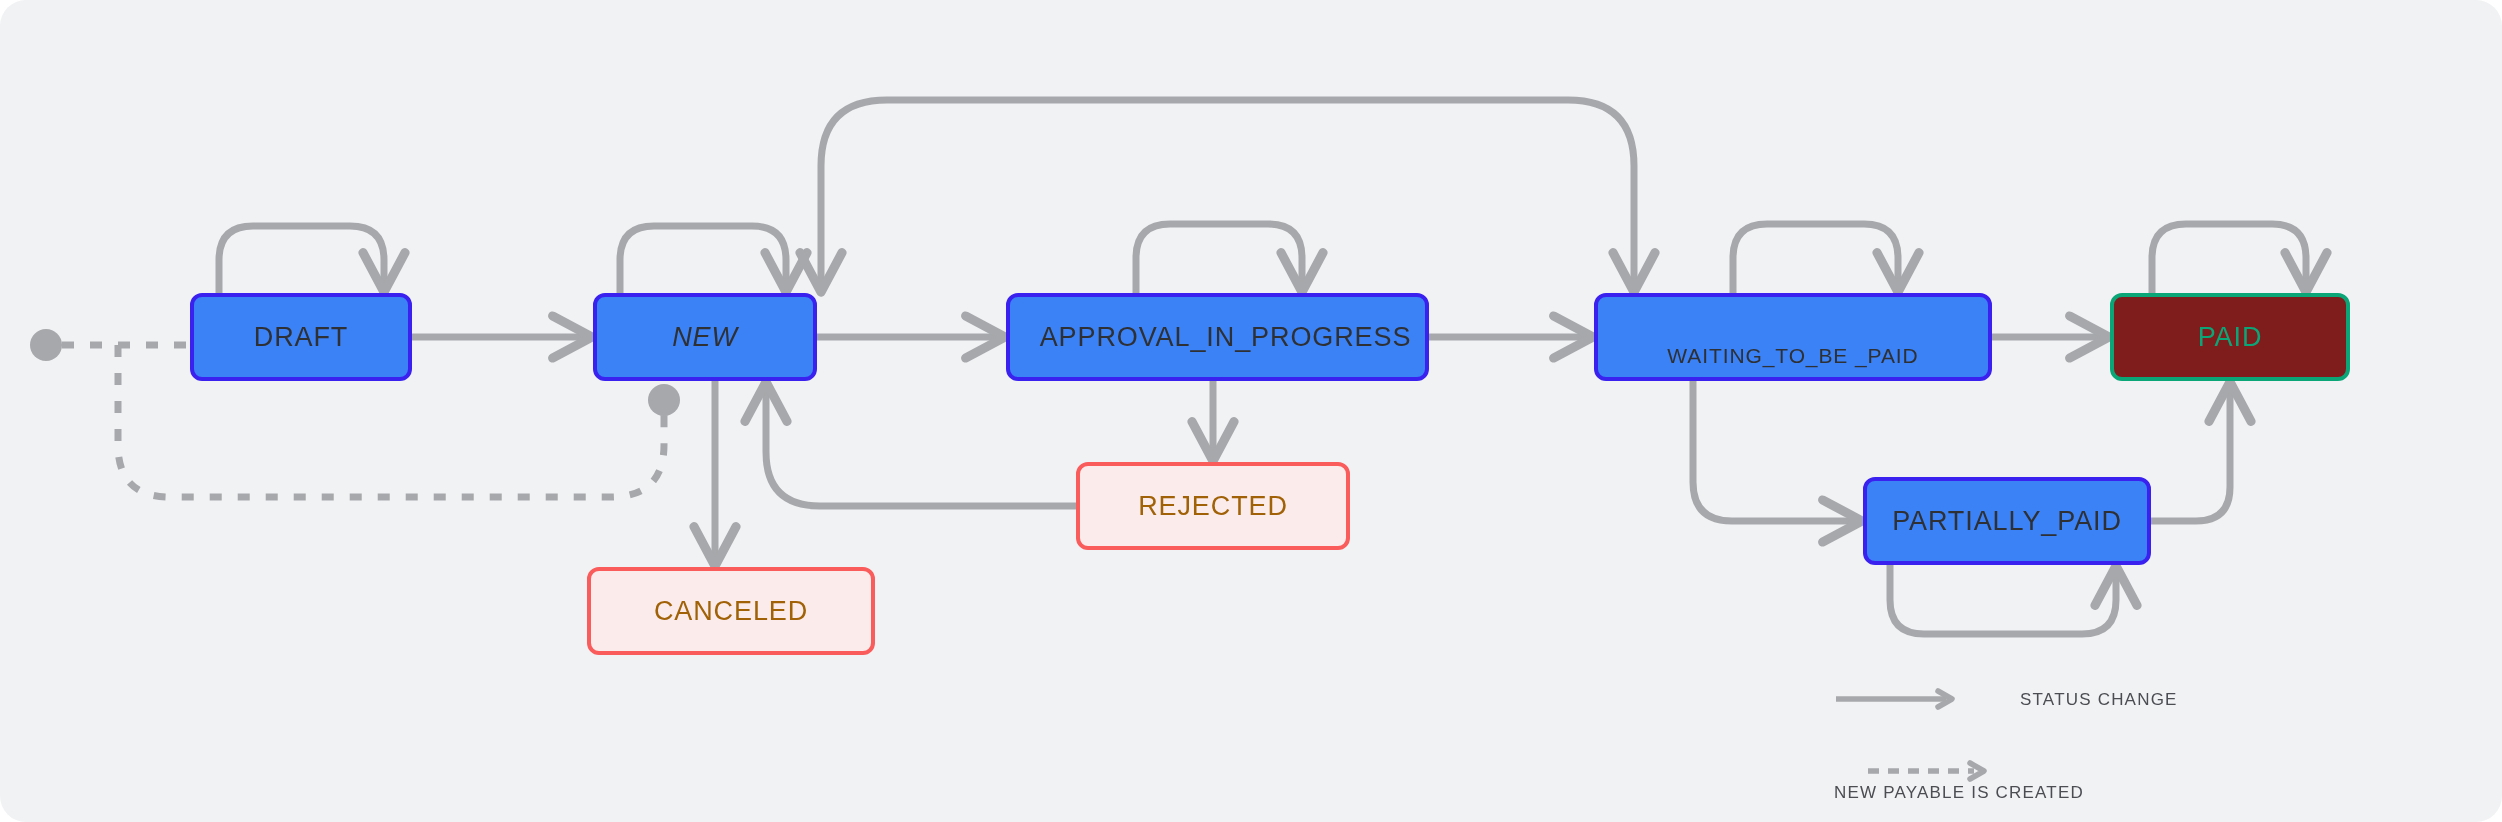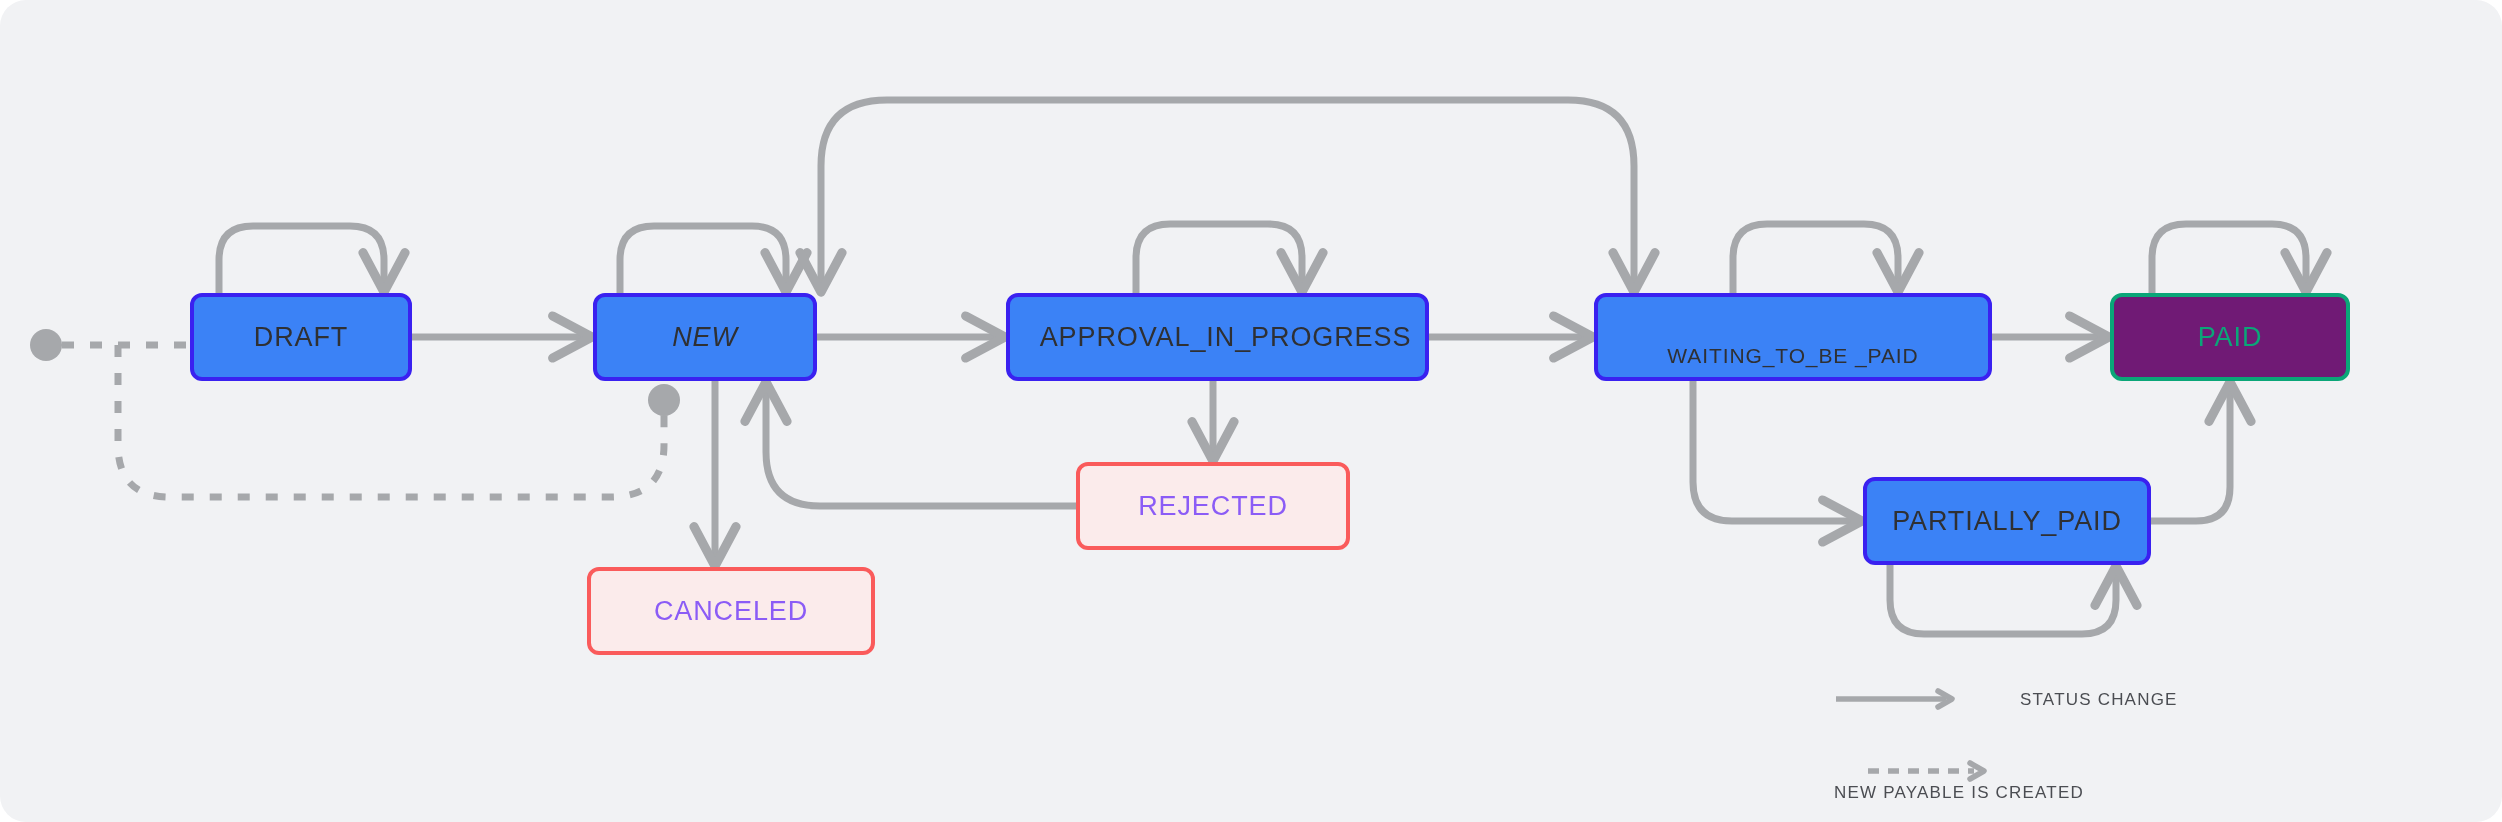--- a/index.html
+++ b/index.html
@@ -44,24 +44,24 @@
   }
   .node.state-blue {
     border-color: #3a21f0;
     background: #3b82f6;
   }
   .node.state-blue .node-label { color: #2f3033; }
   .node.state-red {
     border-color: #fa5b5b;
     background: #fbebeb;
   }
-  .node.state-red .node-label { color: #8b5cf6; }
+  .node.state-red .node-label { color: #a16207; }
   .node.state-green {
     border-color: #0ba678;
-    background: #701a75;
+    background: #7f1d1d;
   }
   .node.state-green .node-label { color: #0ba678; }
 
   .legend {
     position: absolute;
     z-index: 6;
   }
   .legend-row {
     position: absolute;
     display: flex;

